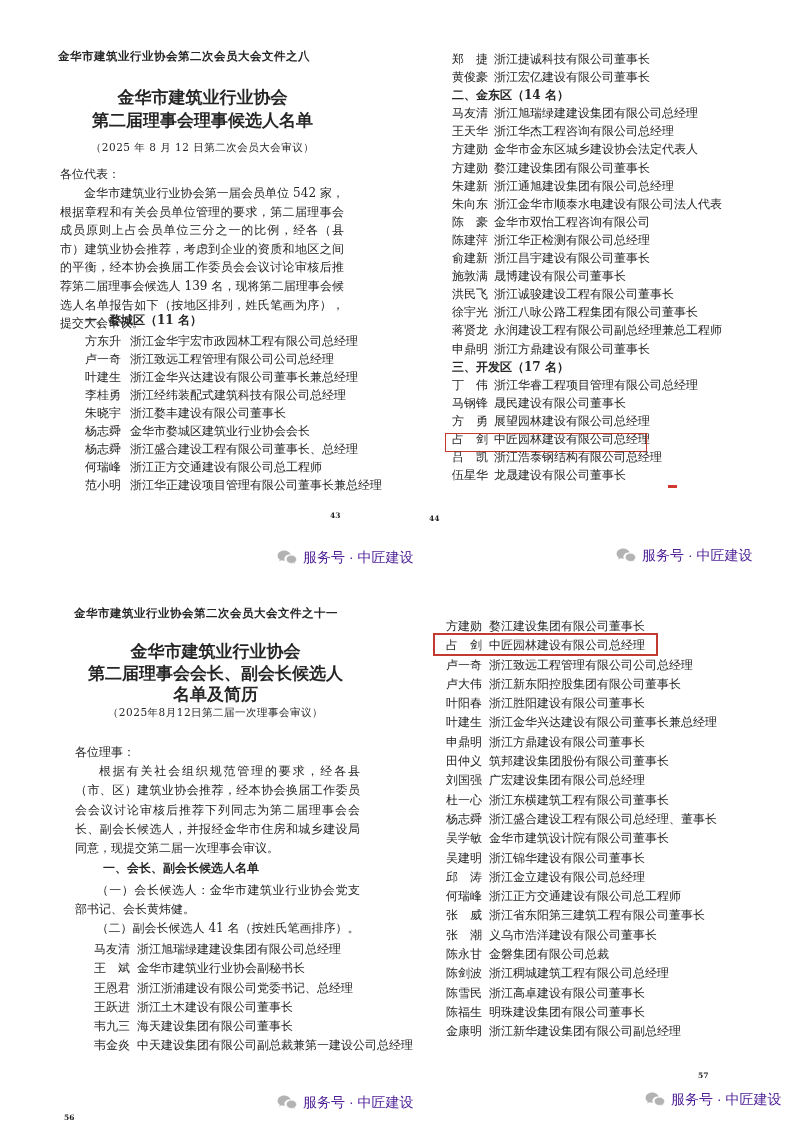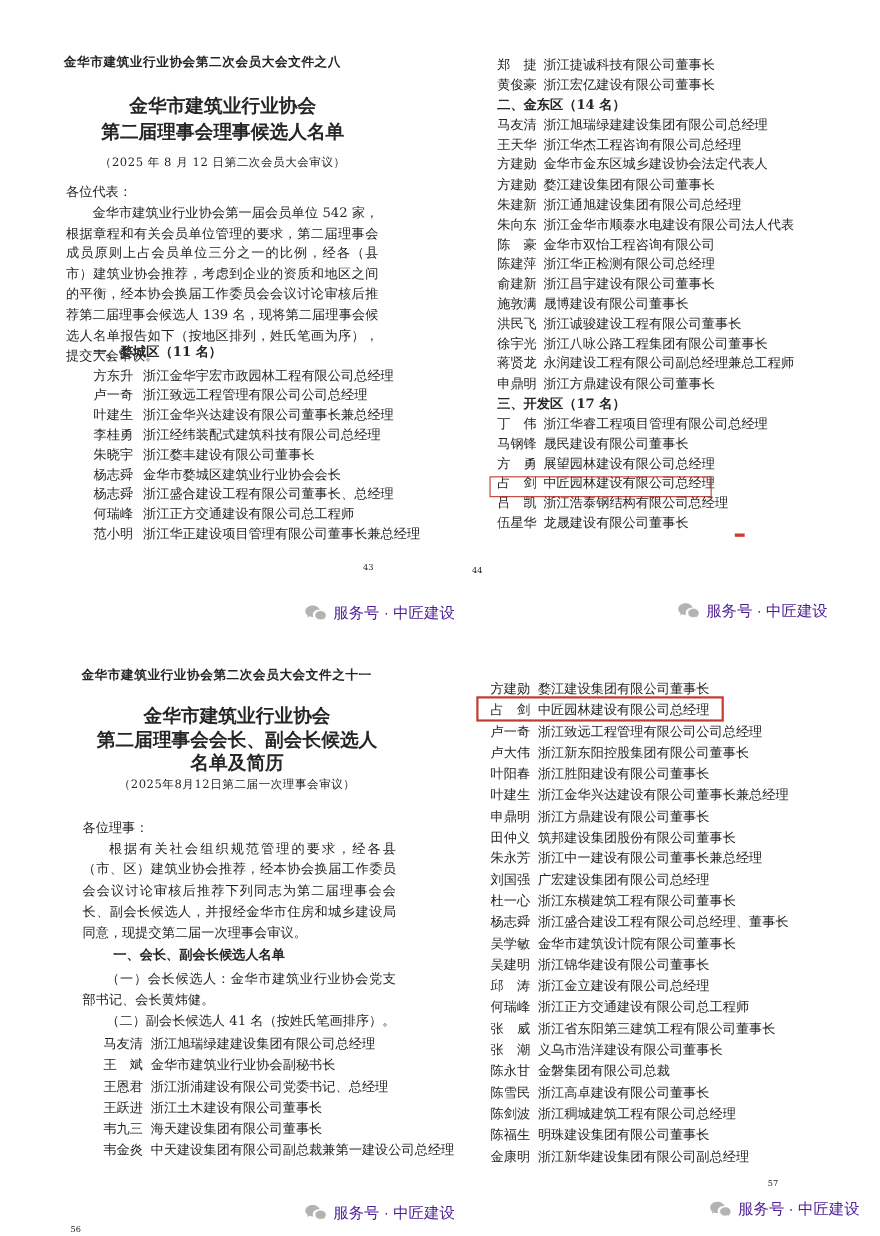--- a/index.html
+++ b/index.html
@@ -34,21 +34,21 @@
   #q3-list .cname{width:43px;}
   #q4-list{line-height:19.3px;}
   #q4-list .row{padding-left:0;}
   #q4-list .cname{width:43px;}
   
   .row.highlighted::before{
     content:"";position:absolute;border:1.6px solid #c23a30;pointer-events:none;
   }
   #q2-list .row.highlighted::before{left:-3px;top:3px;width:200px;height:17px;}
   #q4-list .row.highlighted::before{left:-13px;top:-3px;width:221px;height:19px;border-width:2px;}
-  .page-number{font-size:7.5px;font-weight:400;color:#1c1c1c;}
+  .page-number{font-size:7.5px;font-weight:700;color:#1c1c1c;}
   .red-dash{background:#cf3a30;width:9px;height:3px;}
   .wm{display:flex;align-items:center;gap:6px;color:#4c1d95;
       font-family:"Liberation Sans","DejaVu Sans",sans-serif;font-size:14px;white-space:nowrap;}
   .wm svg{display:block;}
 </style>
 </head>
 <body>
 
 <div>
   <div class="abs doc-label" style="left:58px;top:49px;text-align:center;">金华市建筑业行业协会第二次会员大会文件之八</div>
@@ -132,33 +132,32 @@
 <div>
   <div class="abs name-list" id="q4-list" style="left:446px;top:617px;width:330px;">
       <div class="row"><span class="cname">方建勋</span><span class="corg">婺江建设集团有限公司董事长</span></div>
       <div class="row highlighted"><span class="cname">占　剑</span><span class="corg">中匠园林建设有限公司总经理</span></div>
       <div class="row"><span class="cname">卢一奇</span><span class="corg">浙江致远工程管理有限公司公司总经理</span></div>
       <div class="row"><span class="cname">卢大伟</span><span class="corg">浙江新东阳控股集团有限公司董事长</span></div>
       <div class="row"><span class="cname">叶阳春</span><span class="corg">浙江胜阳建设有限公司董事长</span></div>
       <div class="row"><span class="cname">叶建生</span><span class="corg">浙江金华兴达建设有限公司董事长兼总经理</span></div>
       <div class="row"><span class="cname">申鼎明</span><span class="corg">浙江方鼎建设有限公司董事长</span></div>
       <div class="row"><span class="cname">田仲义</span><span class="corg">筑邦建设集团股份有限公司董事长</span></div>
-      <div class="row"><span class="cname">朱永芳</span><span class="corg">浙江中一建设有限公司董事长兼总经理</span></div>
       <div class="row"><span class="cname">刘国强</span><span class="corg">广宏建设集团有限公司总经理</span></div>
       <div class="row"><span class="cname">杜一心</span><span class="corg">浙江东横建筑工程有限公司董事长</span></div>
       <div class="row"><span class="cname">杨志舜</span><span class="corg">浙江盛合建设工程有限公司总经理、董事长</span></div>
       <div class="row"><span class="cname">吴学敏</span><span class="corg">金华市建筑设计院有限公司董事长</span></div>
       <div class="row"><span class="cname">吴建明</span><span class="corg">浙江锦华建设有限公司董事长</span></div>
       <div class="row"><span class="cname">邱　涛</span><span class="corg">浙江金立建设有限公司总经理</span></div>
       <div class="row"><span class="cname">何瑞峰</span><span class="corg">浙江正方交通建设有限公司总工程师</span></div>
       <div class="row"><span class="cname">张　威</span><span class="corg">浙江省东阳第三建筑工程有限公司董事长</span></div>
       <div class="row"><span class="cname">张　潮</span><span class="corg">义乌市浩洋建设有限公司董事长</span></div>
       <div class="row"><span class="cname">陈永甘</span><span class="corg">金磐集团有限公司总裁</span></div>
+      <div class="row"><span class="cname">陈剑波</span><span class="corg">浙江稠城建筑工程有限公司总经理</span></div>
       <div class="row"><span class="cname">陈雪民</span><span class="corg">浙江高卓建设有限公司董事长</span></div>
-      <div class="row"><span class="cname">陈剑波</span><span class="corg">浙江稠城建筑工程有限公司总经理</span></div>
       <div class="row"><span class="cname">陈福生</span><span class="corg">明珠建设集团有限公司董事长</span></div>
       <div class="row"><span class="cname">金康明</span><span class="corg">浙江新华建设集团有限公司副总经理</span></div>
     </div>
   <div class="abs page-number" style="left:698px;top:1071px;">57</div>
 </div>
 
 <div class="abs wm" style="left:277px;top:549px;">
   <svg width="20" height="16" viewBox="0 0 20 16">
     <path fill="#b3b3b3" d="M7.2 0.5C3.5 0.5 0.6 2.8 0.6 5.7c0 1.6 0.9 3 2.2 3.9L2.2 11.4l2.1-1.1c0.9 0.3 1.9 0.5 2.9 0.5 0.2 0 0.5 0 0.7 0C7.6 10.3 7.4 9.7 7.4 9c0-2.6 2.4-4.6 5.4-4.6 0.3 0 0.6 0 0.9 0.1C13 2.2 10.4 0.5 7.2 0.5z"></path>
     <path fill="#b3b3b3" stroke="#ffffff" stroke-width="0.6" d="M19.5 9.3c0-2.3-2.3-4.1-5.1-4.1S9.3 7 9.3 9.3s2.3 4.1 5.1 4.1c0.8 0 1.5-0.1 2.2-0.4l1.8 0.9-0.5-1.6C19 11.6 19.5 10.5 19.5 9.3z"></path>

